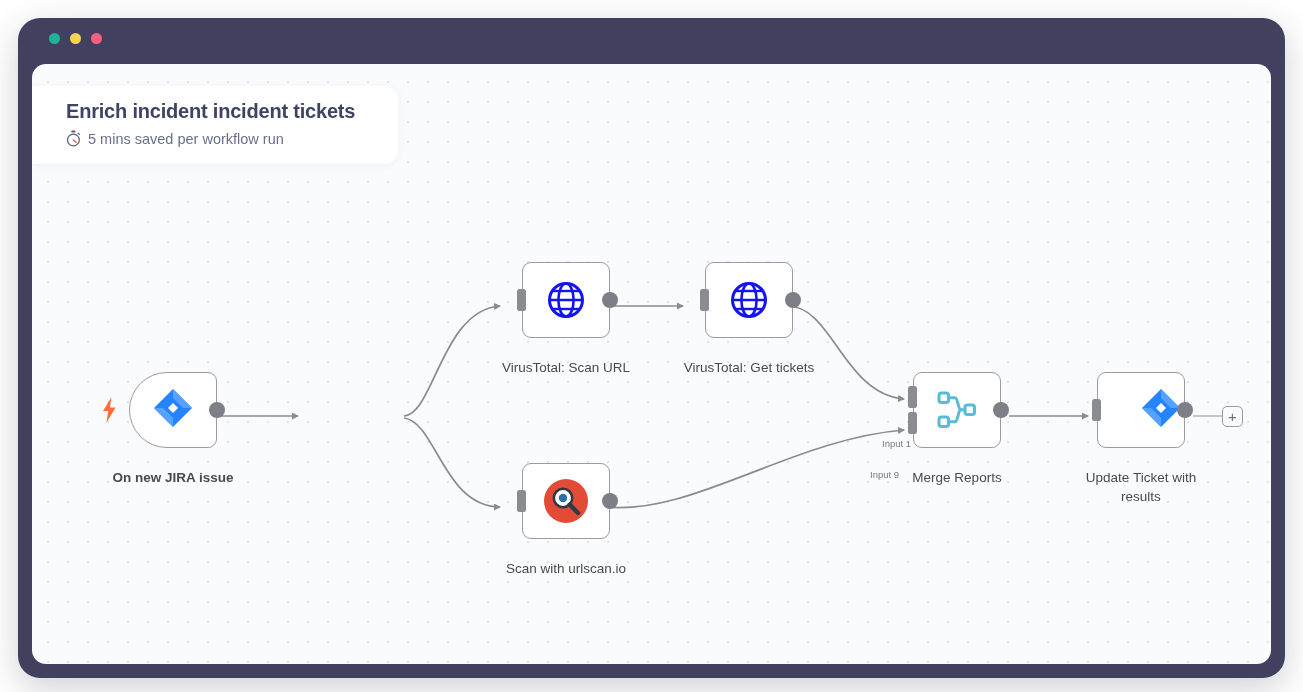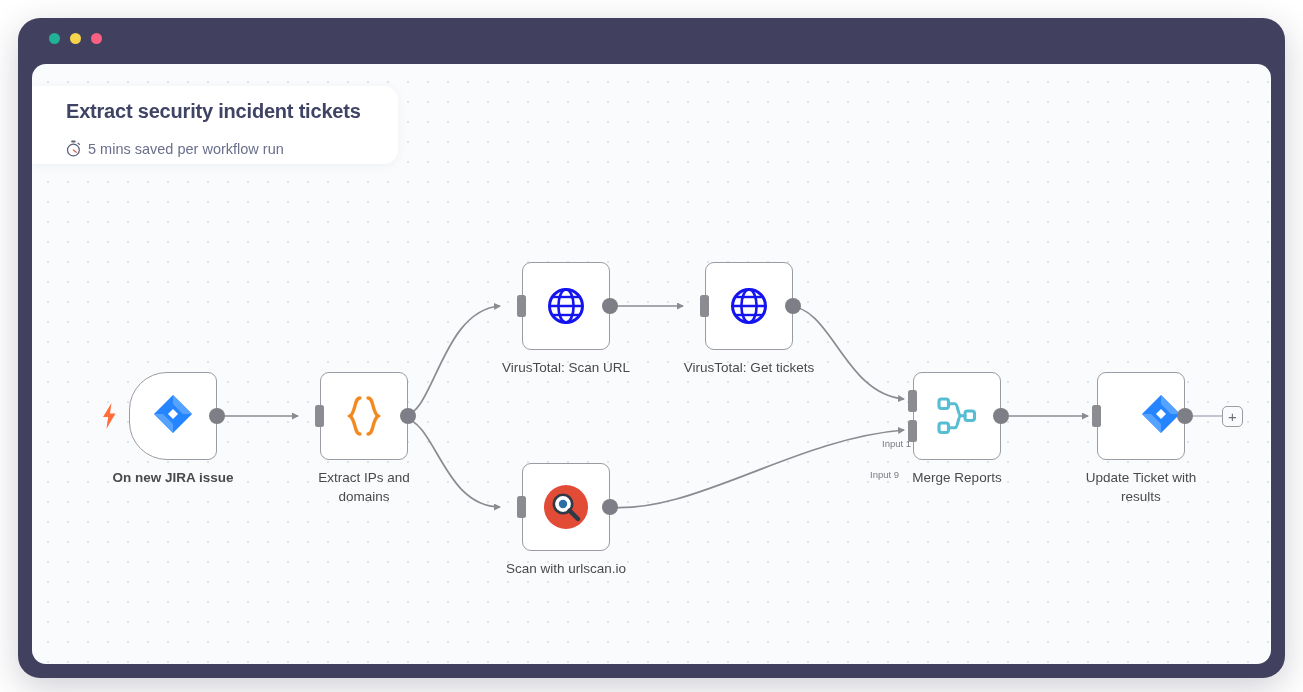--- a/index.html
+++ b/index.html
@@ -82,40 +82,40 @@
     font-size: 20px;
     font-weight: bold;
     color: #3f4364;
     letter-spacing: -0.2px;
     white-space: nowrap;
   }
   .info-sub {
     display: flex;
     align-items: center;
     gap: 7px;
-    margin-top: 17px;
+    margin-top: 7px;
     font-size: 14.5px;
     color: #6a6f8c;
   }
   .stopwatch { display: block; }
 
   
   .edges {
     position: absolute;
     left: 0; top: 0;
     width: 1239px;
     height: 600px;
     pointer-events: none;
   }
 
   
   .node {
     position: absolute;
     width: 88px;
-    height: 88px;
+    height: 76px;
     background: #ffffff;
     border: 1.6px solid #9b9ba3;
     border-radius: 9px;
     box-sizing: border-box;
     display: flex;
     align-items: center;
     justify-content: center;
   }
   .node.trigger {
     border-radius: 38px 9px 9px 38px;
@@ -226,21 +226,21 @@
 
           <path d="M573,443 C660,452 760,375 872,366" marker-end="url(#arw)"></path>
 
           <path d="M977,352 L1056,352" marker-end="url(#arw)"></path>
 
           <path d="M1161,352 L1190,352" stroke="#b9bcc9"></path>
         </g>
       </svg>
 
       <div class="info-card">
-        <div class="info-title">Extract security incident tickets</div>
+        <div class="info-title">Enrich incident incident tickets</div>
         <div class="info-sub">
           <svg class="stopwatch" width="15" height="17" viewBox="0 0 15 17">
             <rect x="5.2" y="0.6" width="4.4" height="2" rx="0.8" fill="#5b6079"></rect>
             <circle cx="7.4" cy="10" r="5.9" fill="none" stroke="#5b6079" stroke-width="1.25"></circle>
             <line x1="7.4" y1="10" x2="10.2" y2="12.3" stroke="#e4573d" stroke-width="1.2" stroke-linecap="round"></line>
             <line x1="12.1" y1="3.2" x2="13.4" y2="4.4" stroke="#5b6079" stroke-width="1.25" stroke-linecap="round"></line>
           </svg>
           <span>5 mins saved per workflow run</span>
         </div>
       </div>
@@ -252,30 +252,20 @@
         <svg width="46" height="46" viewBox="0 0 46 46">
           <path d="M23,2 L42,21 L23,40 L4,21 Z" fill="#2584ff"></path>
           <path d="M23,2 L42,21 L33,21 L23,11 Z" fill="#55a3ff"></path>
           <path d="M23,40 L4,21 L13,21 L23,31 Z" fill="#55a3ff"></path>
           <path d="M23,16 L28,21 L23,26 L18,21 Z" fill="#ffffff"></path>
         </svg>
         <span class="port-out"></span>
         <div class="node-label">On new JIRA issue</div>
       </div>
 
-      <div class="node" style="left:288px; top:308px;">
-        <span class="port-in"></span>
-        <svg width="42" height="44" viewBox="0 0 42 44">
-          <path d="M17,4 C11,4 13,18 7,22 C13,26 11,40 17,40" fill="none" stroke="#f28a21" stroke-width="3.4" stroke-linecap="round"></path>
-          <path d="M25,4 C31,4 29,18 35,22 C29,26 31,40 25,40" fill="none" stroke="#f28a21" stroke-width="3.4" stroke-linecap="round"></path>
-        </svg>
-        <span class="port-out"></span>
-        <div class="node-label">Extract IPs and
-domains</div>
-      </div>
 
       <div class="node" style="left:490px; top:198px;">
         <span class="port-in"></span>
         <svg width="46" height="46" viewBox="0 0 46 46">
           <circle cx="23" cy="23" r="16.5" fill="none" stroke="#1414f0" stroke-width="3"></circle>
           <ellipse cx="23" cy="23" rx="7.6" ry="16.5" fill="none" stroke="#1414f0" stroke-width="2.6"></ellipse>
           <line x1="6.5" y1="23" x2="39.5" y2="23" stroke="#1414f0" stroke-width="2.6"></line>
           <line x1="9.5" y1="14" x2="36.5" y2="14" stroke="#1414f0" stroke-width="2.4"></line>
           <line x1="9.5" y1="32" x2="36.5" y2="32" stroke="#1414f0" stroke-width="2.4"></line>
         </svg>

